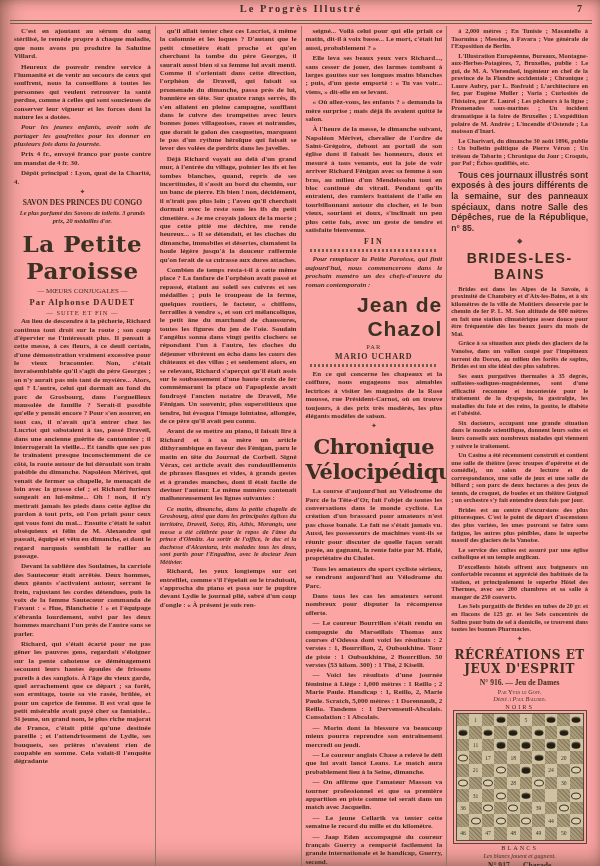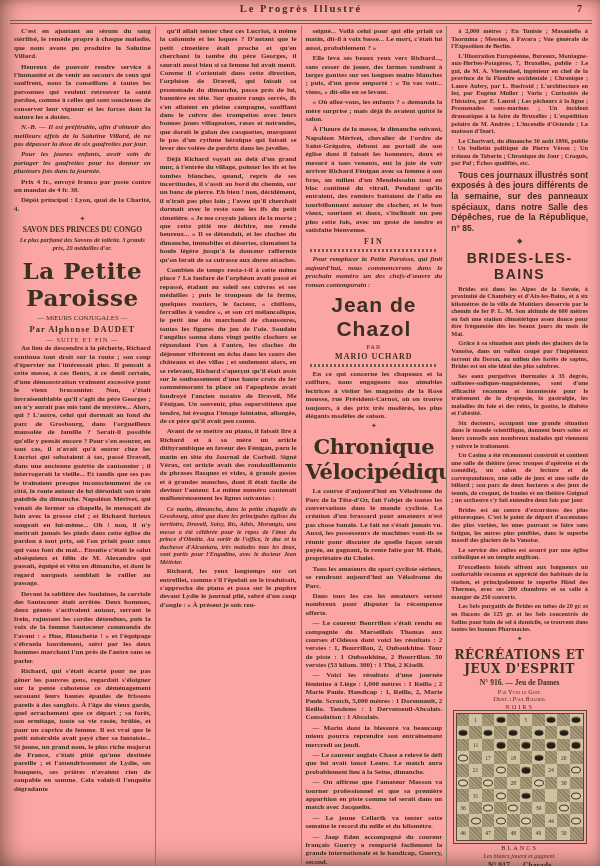--- a/index.html
+++ b/index.html
@@ -22,21 +22,21 @@
   .p{margin:0 0 2px 0;font-size:7px;line-height:1.2;text-indent:7px;font-weight:bold;}
   .it{font-style:italic;}
   .sm{font-size:6.3px;}
   .center{text-align:center;text-indent:0;}
   .nowrapb{font-weight:bold;}
   .orn{text-align:center;font-size:7px;line-height:8px;margin:2px 0;color:#4a3f2d;}
   .wavy{height:3px;margin:3px 4px;background:repeating-linear-gradient(90deg,#6b5f49 0 2px,transparent 2px 4px);}
   .t-paroisse{font-weight:bold;font-size:23px;text-align:center;margin:6px 0 3px;
               font-family:"DejaVu Serif",serif;letter-spacing:.5px;}
   .t-chazol{font-family:"Liberation Sans","DejaVu Sans",sans-serif;font-weight:bold;
-            font-size:21px;text-align:center;letter-spacing:1px;margin:4px 0 2px;}
+            font-size:21px;text-align:right;letter-spacing:1px;margin:4px 0 2px;}
   .t-chron{font-family:"DejaVu Serif",serif;font-weight:bold;font-size:21px;
            text-align:center;margin:4px 0 3px;letter-spacing:-.3px;}
   .t-brides{font-family:"Liberation Sans","DejaVu Sans",sans-serif;font-weight:bold;
             font-size:14px;text-align:center;letter-spacing:1.5px;margin:5px 0 3px;}
   .t-jeux{font-family:"DejaVu Serif",serif;font-weight:bold;font-size:12px;
           text-align:center;margin:5px 0 2px;letter-spacing:.5px;}
   .subline{text-align:center;font-size:7px;margin:1px 0;text-indent:0;}
   .byline{text-align:center;font-size:8.5px;font-weight:bold;margin:2px 0;letter-spacing:1px;text-indent:0;}
   .parline{text-align:center;font-size:6.5px;margin:1px 0;letter-spacing:1px;text-indent:0;}
   .fin{text-align:center;font-weight:bold;font-size:8px;letter-spacing:2px;margin:3px 0;}
@@ -72,21 +72,20 @@
     <div class="hrule"></div>
 
     <div class="cols">
 
       <div class="col">
         <div>
             <p class="p">C'est en ajoutant au sérum du sang stérilisé, le remède propre à chaque maladie, que nous avons pu produire la Salutine Villard.</p>
             <p class="p">Heureux de pouvoir rendre service à l'humanité et de venir au secours de ceux qui souffrent, nous la conseillons à toutes les personnes qui veulent retrouver la santé perdue, comme à celles qui sont soucieuses de conserver leur vigueur et les forces dont la nature les a dotées.</p>
           </div>
         <div>
-            <p class="p it">N.-B. — Il est préférable, afin d'obtenir des meilleurs effets de la Salutine Villard, de ne pas dépasser la dose de six gaufrettes par jour.</p>
             <p class="p it">Pour les jeunes enfants, avoir soin de partager les gaufrettes pour les donner en plusieurs fois dans la journée.</p>
           </div>
         <p class="p">Prix 4 fr., envoyé franco par poste contre un mandat de 4 fr. 30.</p>
         <p class="p">Dépôt principal : Lyon, quai de la Charité, 4.</p>
         <div class="orn">✦</div>
         <p class="p center nowrapb" style="font-size:7.5px">SAVON DES PRINCES DU CONGO</p>
         <p class="p center it sm">Le plus parfumé des Savons de toilette. 3 grands prix, 20 médailles d'or.</p>
         <h1 class="t-paroisse">La Petite Paroisse</h1>
         <p class="subline">— MŒURS CONJUGALES —</p>
         <p class="byline">Par Alphonse DAUDET</p>

